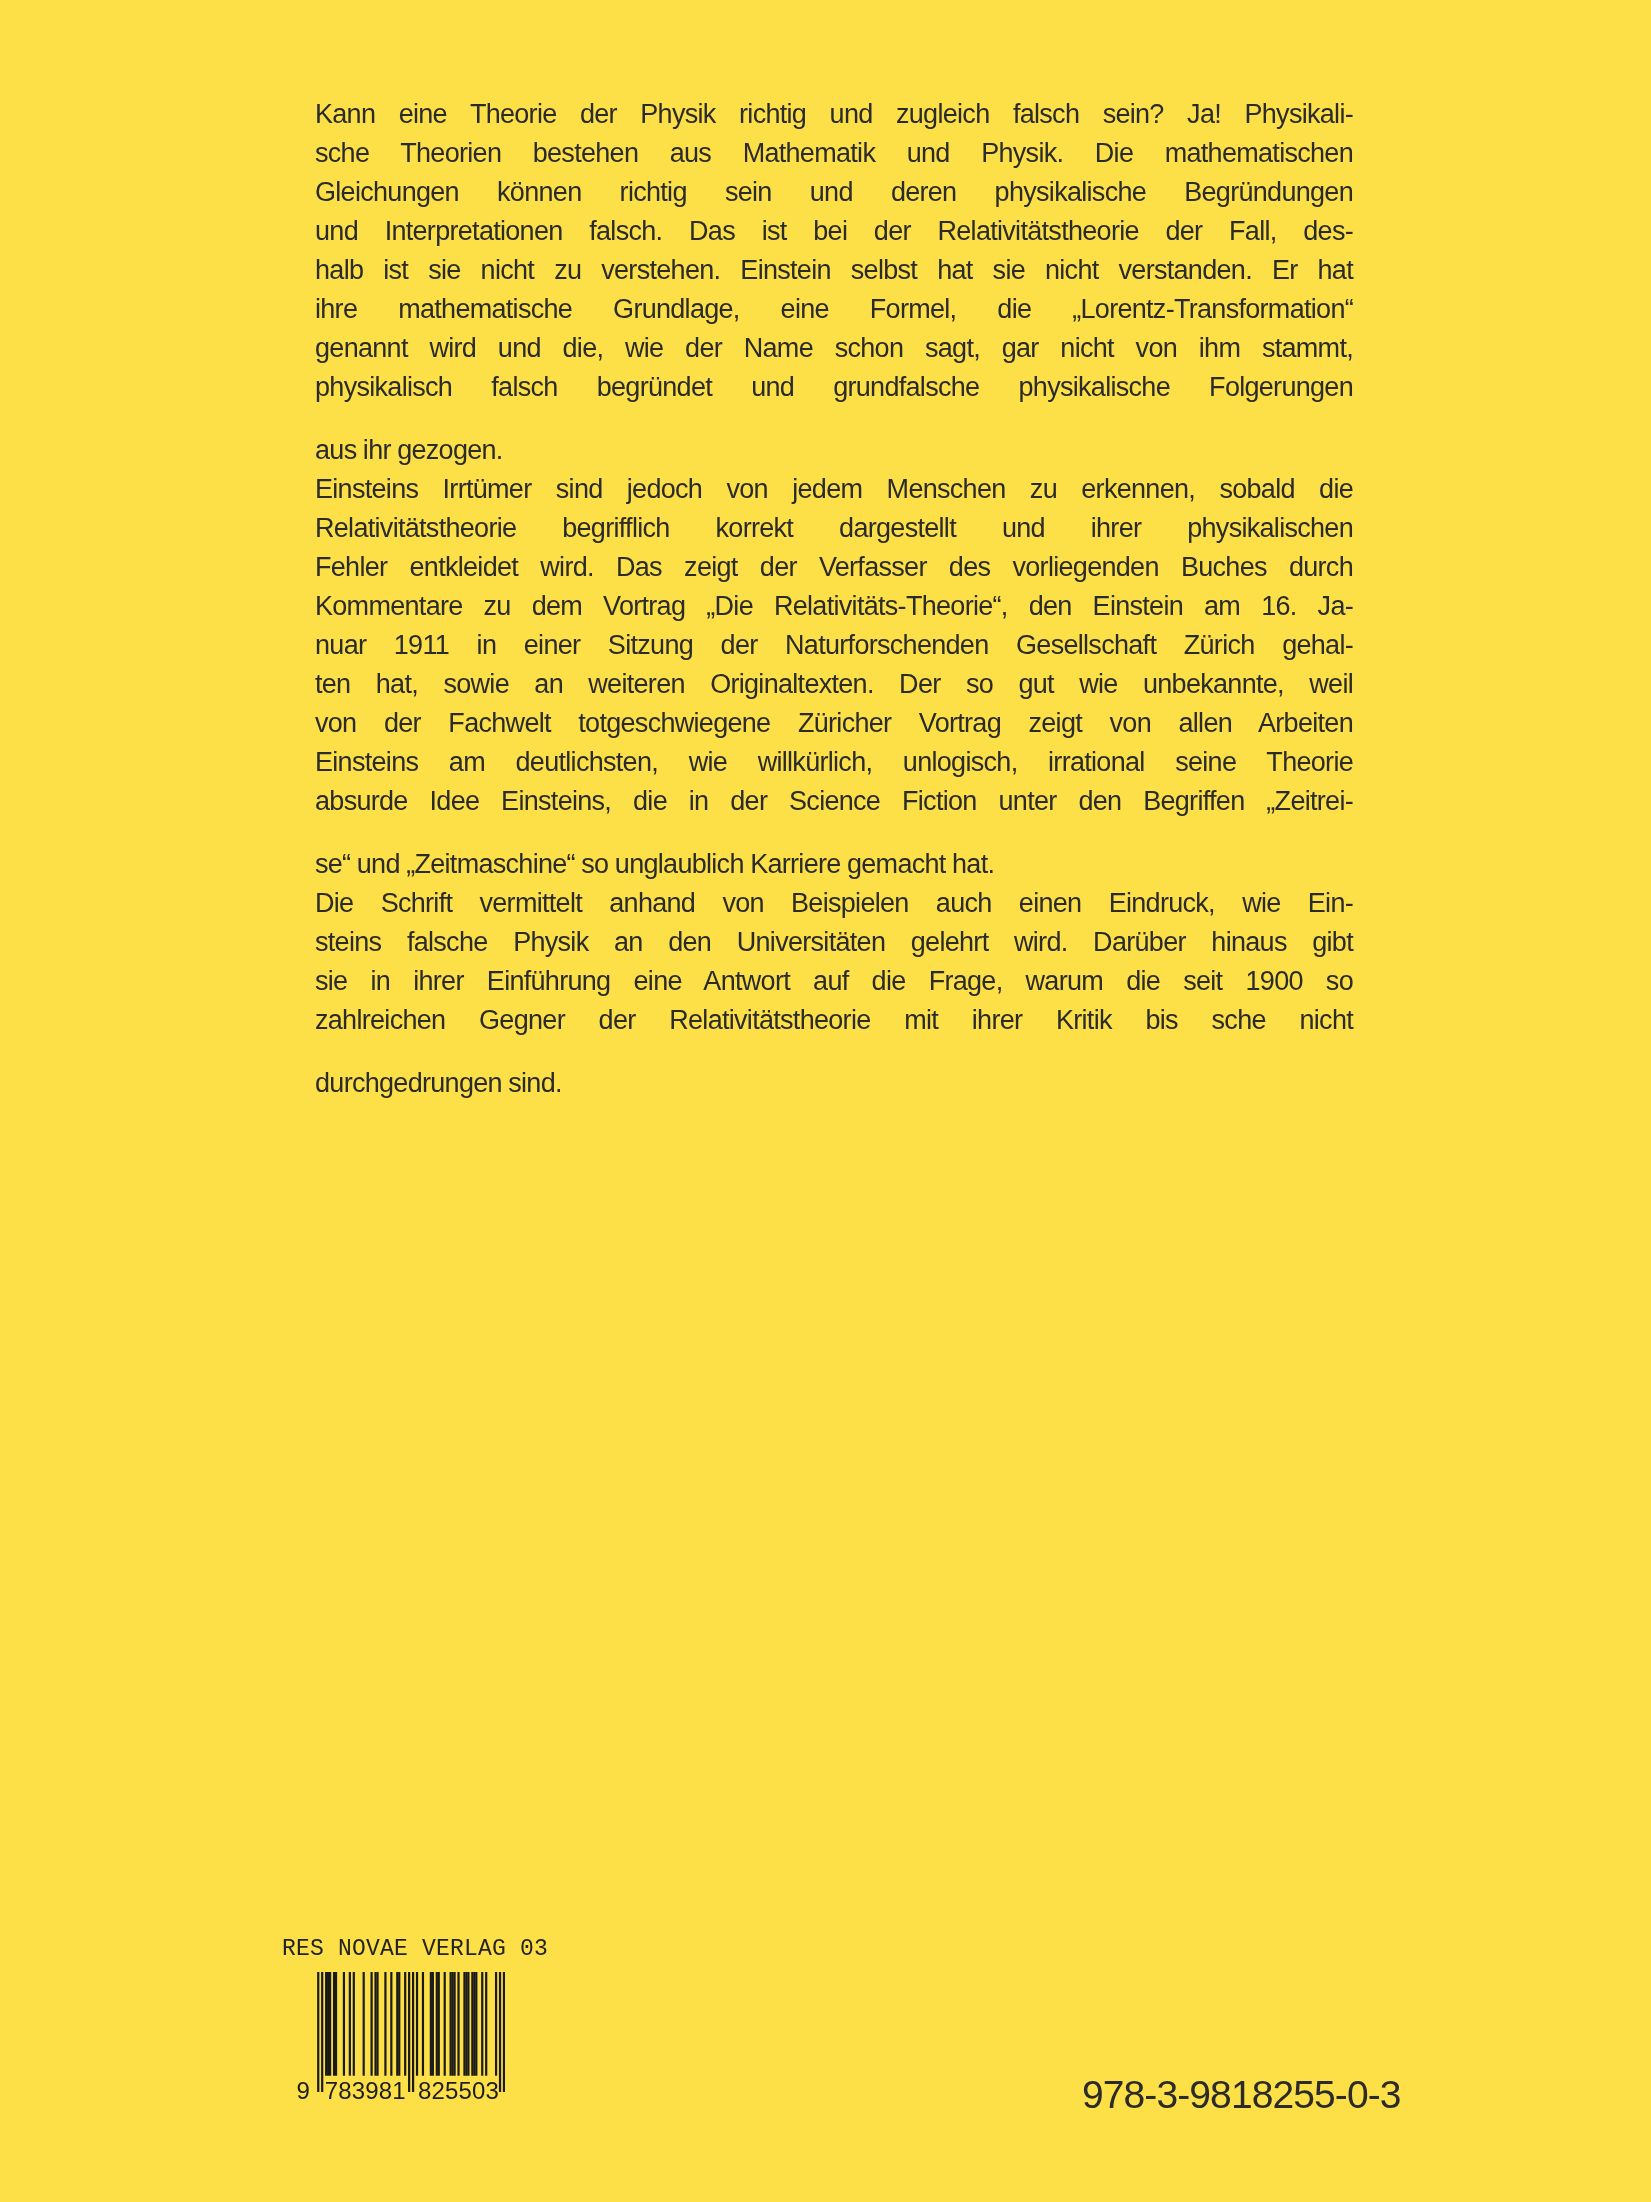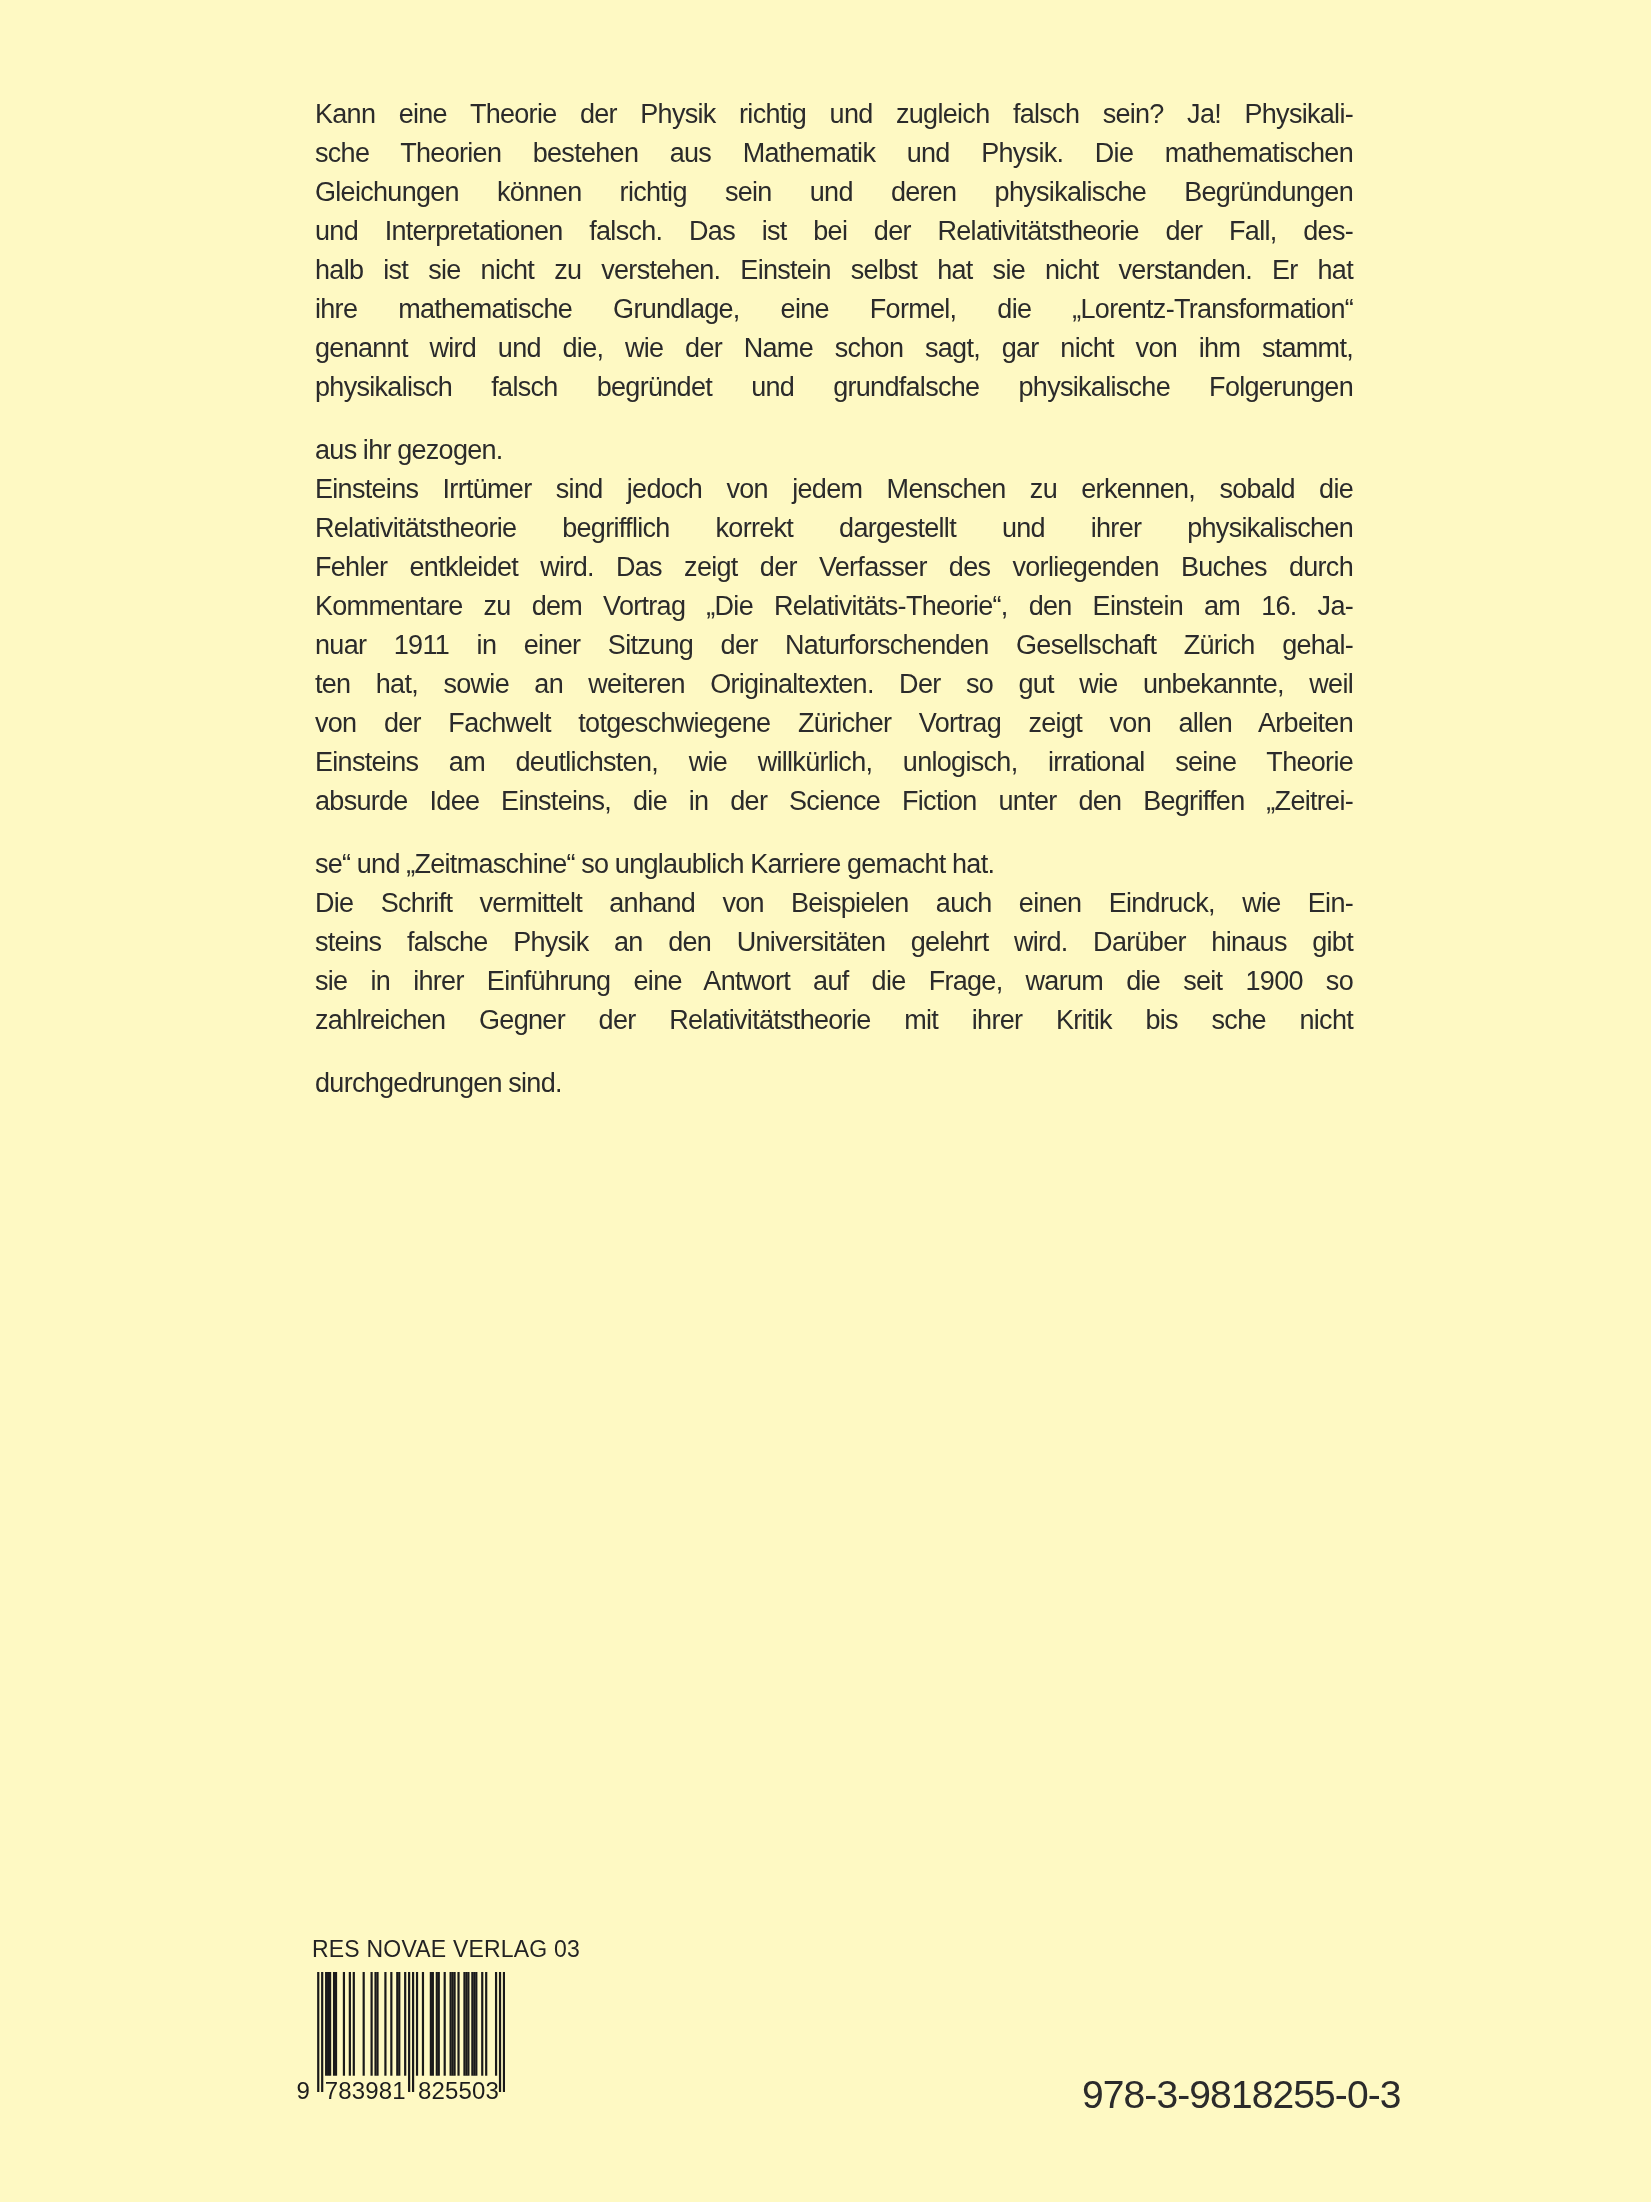--- a/index.html
+++ b/index.html
@@ -1,20 +1,20 @@
 <!DOCTYPE html>
 <html style="font-size:13.8px"><head>
 <meta charset="utf-8">
 <style>
   html, body { margin: 0; padding: 0; background: #ffffff; }
   .cover {
     position: relative;
     width: 1652px;
     height: 2203px;
-    background: #fef9c3;
+    background: #fde047;
     overflow: hidden;
     font-family: "Liberation Sans", "DejaVu Sans", sans-serif;
     color: #2b2b2b;
   }
   
   .blurb {
     position: absolute;
     left: 315px;
     top: 95px;
     width: 1038px;
@@ -28,26 +28,27 @@
     text-align: justify;
     text-align-last: justify;
   }
   .blurb .line.para-last {
     text-align-last: left;
     margin-top: 24px;
   }
   
   .publisher {
     position: absolute;
-    left: 312px;
+    left: 282px;
     top: 1938px;
     font-size: 23px;
     line-height: 1;
     letter-spacing: 0.2px;
     color: #232323;
+    font-family: Liberation Mono, monospace;
   }
   
   .barcode-block {
     position: absolute;
     left: 317px;
     top: 1972px;
     width: 188px;
     height: 129px;
   }
   .barcode-block svg { position: absolute; left: 0; top: 0; display: block; }

